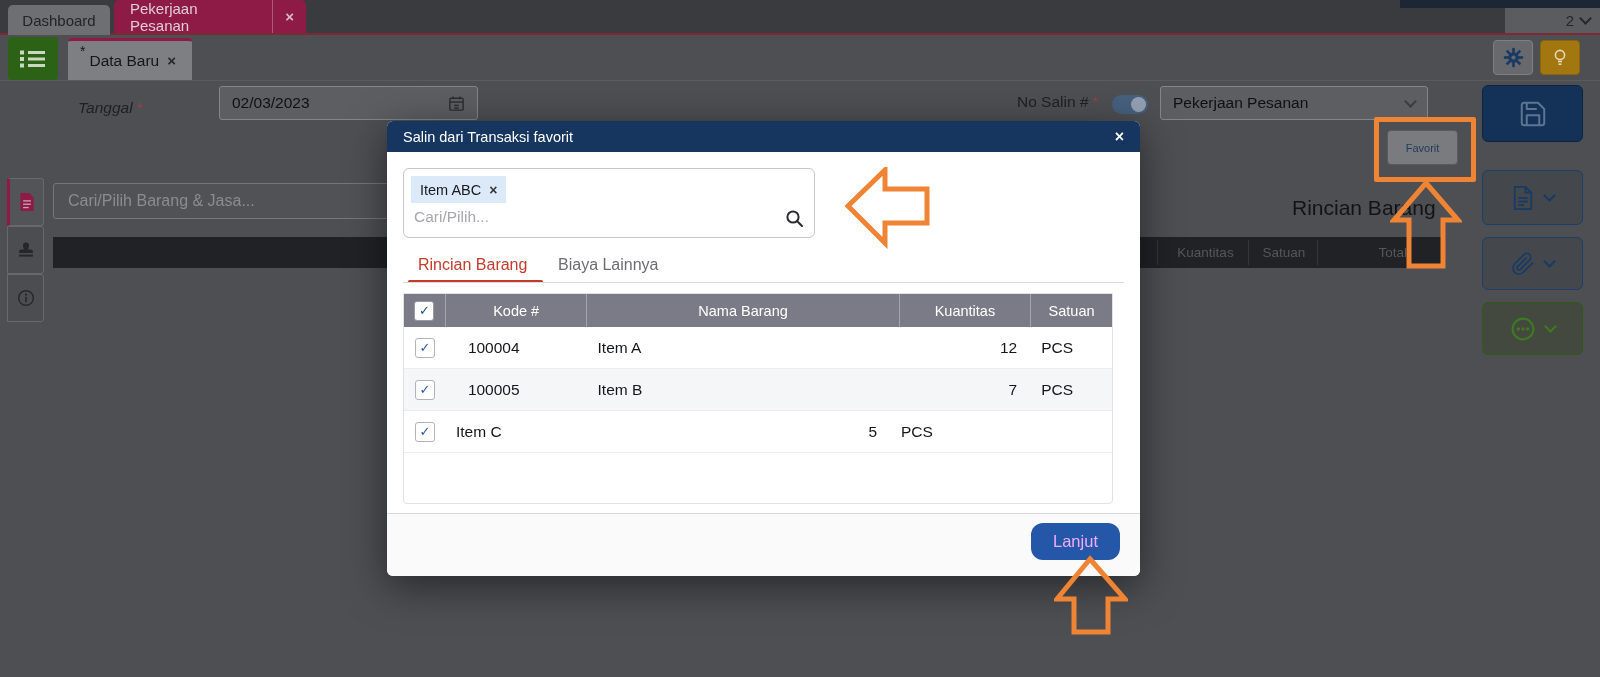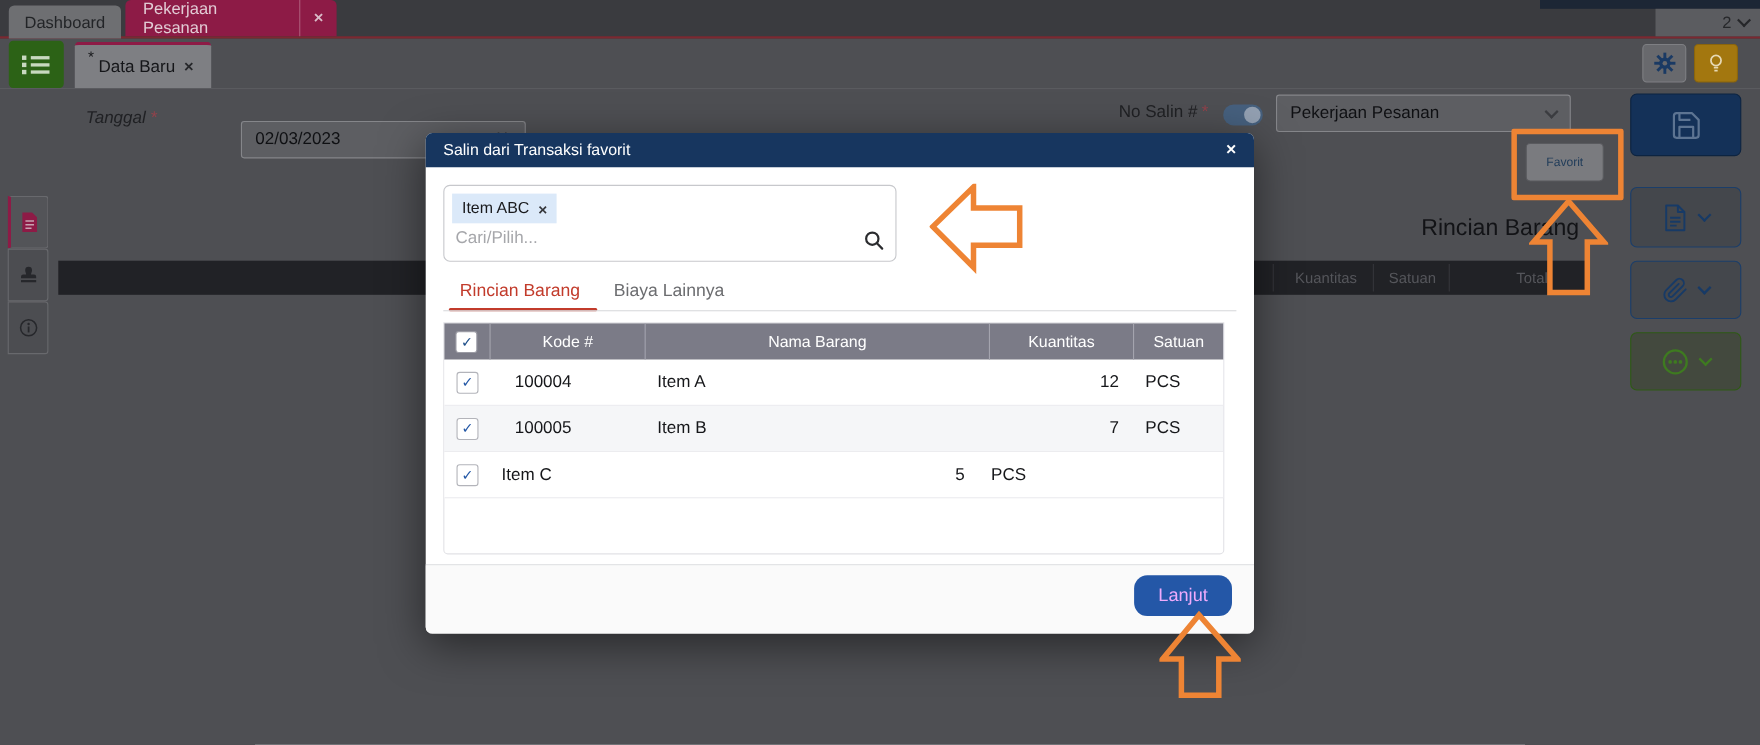--- a/index.html
+++ b/index.html
@@ -31,21 +31,21 @@
   .doc-tab .closer{font-weight:bold;font-size:15px;color:#26272a;}
   .sq-btn{width:40px;height:35px;border-radius:4px;justify-content:center;}
   .gear-btn{left:1493px;top:40px;background:#68696d;border:1px solid #7e7f83;box-sizing:border-box;}
   .bulb-btn{left:1540px;top:40px;background:#a3770f;border:1px solid #8a650d;box-sizing:border-box;}
 
   
   .form-label{color:#202124;font-size:15.5px;}
   .req{color:#93424b;margin-left:4px;}
   .field{background:#5d5e62;border:1px solid #85868a;border-radius:3px;box-sizing:border-box;
     color:#0f1013;font-size:15.5px;padding:0 12px;}
-  .date-field{left:219px;top:86px;width:259px;height:34px;justify-content:space-between;margin-top:24px;}
+  .date-field{left:219px;top:86px;width:259px;height:34px;justify-content:space-between;}
   .type-select{left:1160px;top:86px;width:268px;height:34px;justify-content:space-between;color:#0f1013;}
   .type-select .chv{color:#3b3c40;}
   .toggle{left:1112px;top:95px;width:36px;height:19px;border-radius:10px;background:#46607e;}
   .toggle .knob{position:absolute;right:2px;top:2px;width:15px;height:15px;border-radius:50%;background:#93a0b2;}
 
   .save-btn{left:1482px;top:85px;width:101px;height:57px;background:#143158;border:1px solid #0d2441;
     border-radius:6px;box-sizing:border-box;justify-content:center;}
   .favorit-btn{left:1387px;top:130px;width:71px;height:35px;background:#7a7b7f;border:1px solid #595a5e;
     border-radius:4px;box-sizing:border-box;justify-content:center;color:#1f3b59;font-size:11px;}
   .ghost-btn{left:1482px;width:101px;background:#44474c;border:1px solid #1b3e6a;border-radius:6px;
@@ -263,20 +263,23 @@
     </svg>
   </div>
   <div class="abs flexc side-tab" style="top:274px;">
     <svg width="18" height="18" viewBox="0 0 18 18">
       <circle cx="9" cy="9" r="7.3" stroke="#26272b" stroke-width="1.4" fill="none"></circle>
       <circle cx="9" cy="5.6" r="1.1" fill="#26272b"></circle>
       <rect x="8.2" y="7.8" width="1.6" height="5.4" fill="#26272b"></rect>
     </svg>
   </div>
 
+  <div class="abs flexc bg-search">
+    <span>Cari/Pilih Barang &amp; Jasa...</span>
+  </div>
   <div class="abs bg-title">Rincian Barang</div>
   <div class="abs bg-thead">
     <div class="vdiv" style="left:1104px;"></div>
     <div class="vdiv" style="left:1195px;"></div>
     <div class="vdiv" style="left:1264px;"></div>
     <span class="col" style="left:1110px;width:85px;justify-content:center;">Kuantitas</span>
     <span class="col" style="left:1198px;width:66px;justify-content:center;">Satuan</span>
     <span class="col" style="left:1264px;width:90px;justify-content:flex-end;">Total</span>
   </div>
 

